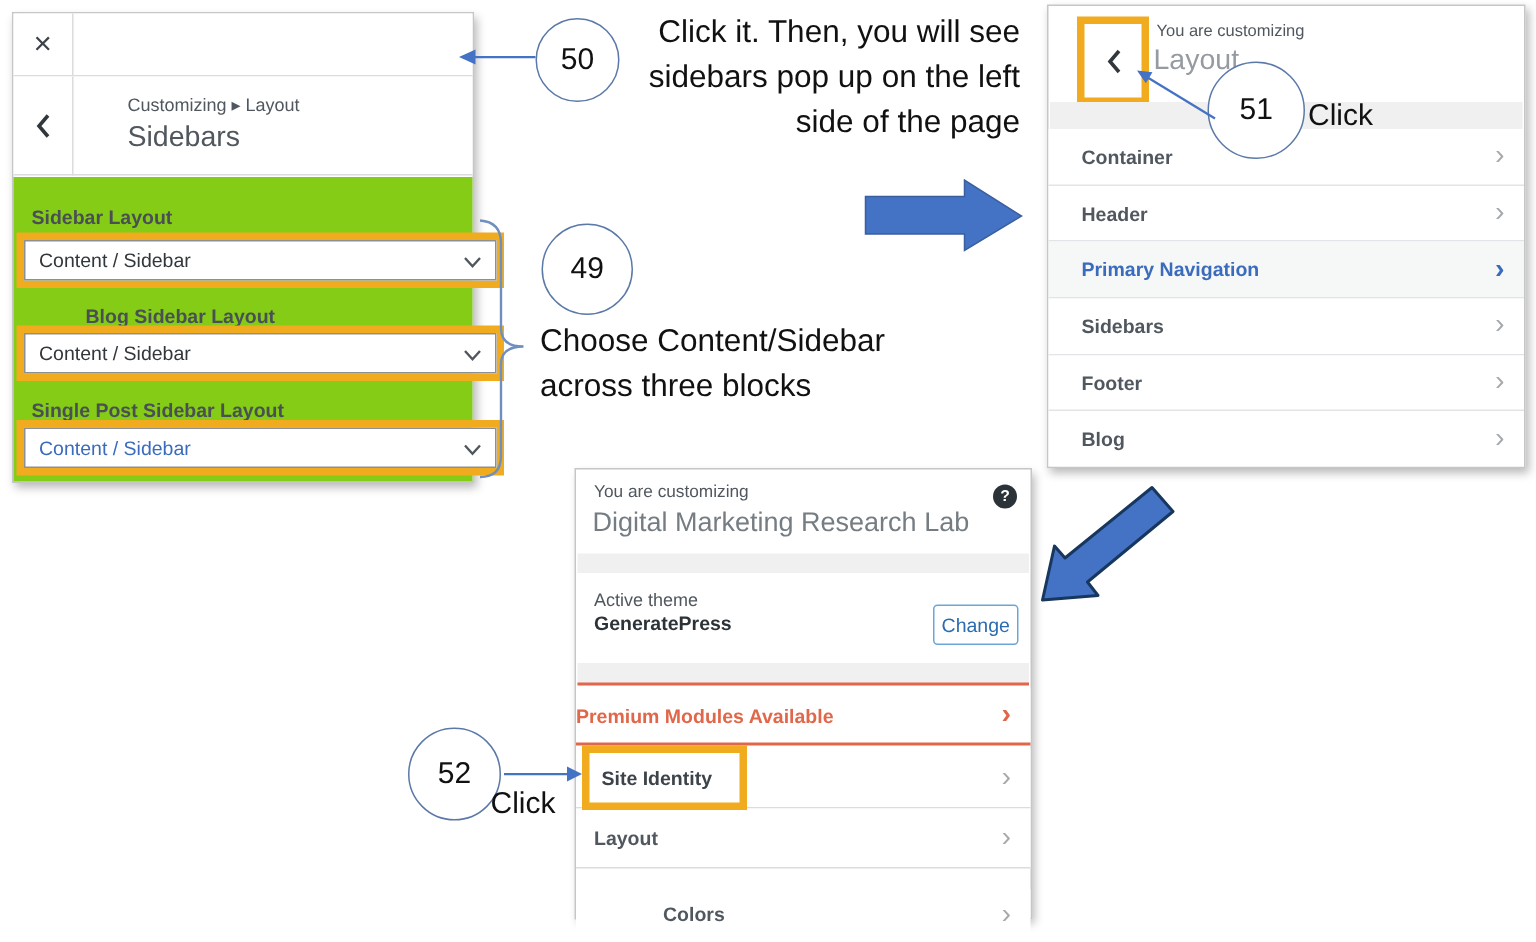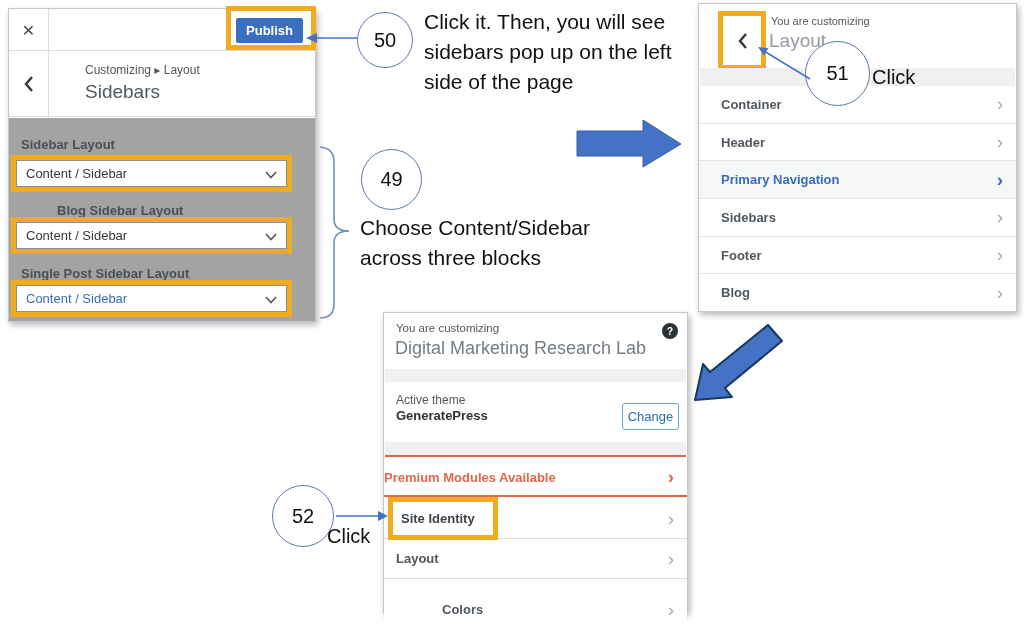--- a/index.html
+++ b/index.html
@@ -22,24 +22,24 @@
   .hl-box { border:5px solid #F0AC1E; position:absolute; }
   #hl-publish { left:217px; top:-3px; width:90px; height:44px; }
   #btn-publish { position:absolute; left:5px; top:7px; width:67px; height:25px;
     background:#3A6FC0; color:#fff; border:none; font-family:"Liberation Sans",sans-serif;
     font-size:13px; font-weight:bold; border-radius:2px; cursor:pointer; }
   .p1-nav { position:relative; height:66px; border-bottom:1px solid #dcdcde; background:#fff;padding-left:11px; }
   .p1-back { position:absolute; left:0; top:0; width:40px; height:66px;
     border-right:1px solid #dcdcde; display:flex; align-items:center; justify-content:center; cursor:pointer; }
   .p1-breadcrumb { position:absolute; left:76px; top:12px; font-size:12px; color:#50575e; }
   .p1-title { position:absolute; left:76px; top:30px; font-size:19px; color:#50575e; }
-  .p1-content { position:absolute; left:0; top:109px; right:0; bottom:0; background:#a3a3a3; }
+  .p1-content { position:absolute; left:0; top:109px; right:0; bottom:0; background:#84cc16; }
   .field-label { position:absolute; left:12px; font-size:13px; font-weight:bold; color:#494f55; }
   #flabel-0 { top:19px; } #flabel-1 { top:85px;padding-left:36px; } #flabel-2 { top:148px; }
-  .field-box { left:2px; width:281px; height:37px; }
+  .field-box { left:2px; width:325px; height:37px; }
   #fbox-0 { top:37px; } #fbox-1 { top:99px; } #fbox-2 { top:162px; }
   .select { position:relative; width:100%; height:100%; background:#fff;
     border:1px solid #8c8f94; display:flex; align-items:center; padding-left:9px;
     font-size:13px; color:#32373c; cursor:pointer; }
   .select .chev-down { position:absolute; right:9px; top:10px; }
   #fbox-2 .select-value { color:#3A6BBD; }
 
   
   #panel-layout { left:698px; top:3px; width:319px; height:309px; }
   #hl-back2 { left:19px; top:7px; width:48px; height:59px; display:flex; align-items:center; justify-content:center; }
@@ -87,36 +87,33 @@
   #ann-svg { position:absolute; left:0; top:0; width:1024px; height:628px;
     z-index:45; pointer-events:none; }
   .circle-badge { position:absolute; z-index:40; background:#fff; border:1.5px solid #5B79A8;
     border-radius:50%; display:flex; align-items:center; justify-content:center;
     font-size:20px; color:#111; }
   #circle-50 { left:357px; top:12px; width:56px; height:56px; }
   #circle-49 { left:361px; top:149px; width:61px; height:61px; }
   #circle-51 { left:805px; top:41px; width:65px; height:65px; }
   #circle-52 { left:272px; top:485px; width:62px; height:62px; }
   .ann-text { position:absolute; z-index:46; color:#111; font-size:21px; line-height:30px; }
-  #text-50 { left:424px; top:7px; width:256px; }
+  #text-50 { left:424px; top:7px; width:256px;text-align:right; }
   #text-49 { left:360px; top:213px; width:242px; }
   #text-51 { left:872px; top:62px; font-size:20px; }
   #text-52 { left:327px; top:521px; font-size:20px; }
 </style>
 </head>
 <body>
 
 <div id="canvas">
 
   <div class="panel" id="panel-sidebars">
     <div class="p1-topbar">
       <div class="p1-close">×</div>
-      <div class="hl-box" id="hl-publish">
-        <button id="btn-publish">Publish</button>
-      </div>
     </div>
     <div class="p1-nav">
       <div class="p1-back">
         <svg width="11" height="18" viewBox="0 0 11 18">
             <path d="M9 2 L3 9 L9 16" fill="none" stroke="#32373c" stroke-width="2.4"></path>
           </svg>
       </div>
       <div class="p1-breadcrumb">Customizing ▸ Layout</div>
       <div class="p1-title">Sidebars</div>
     </div>

